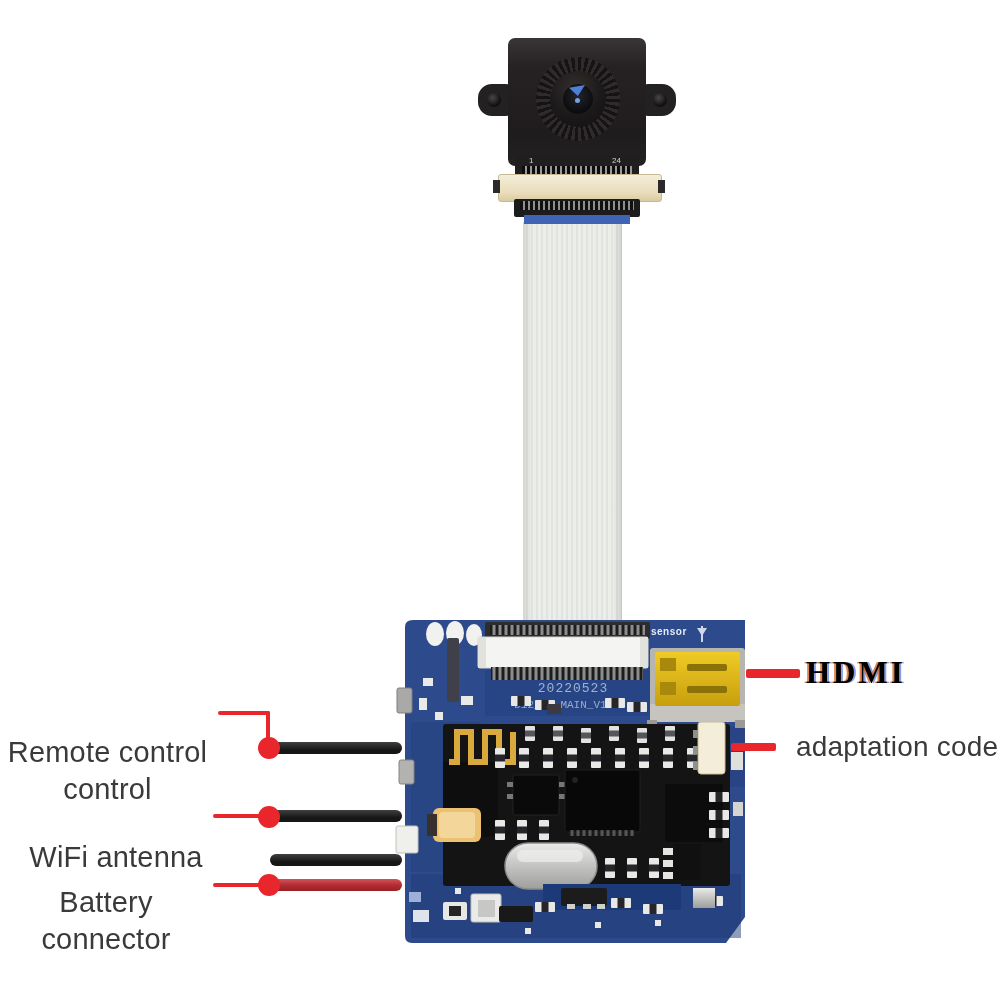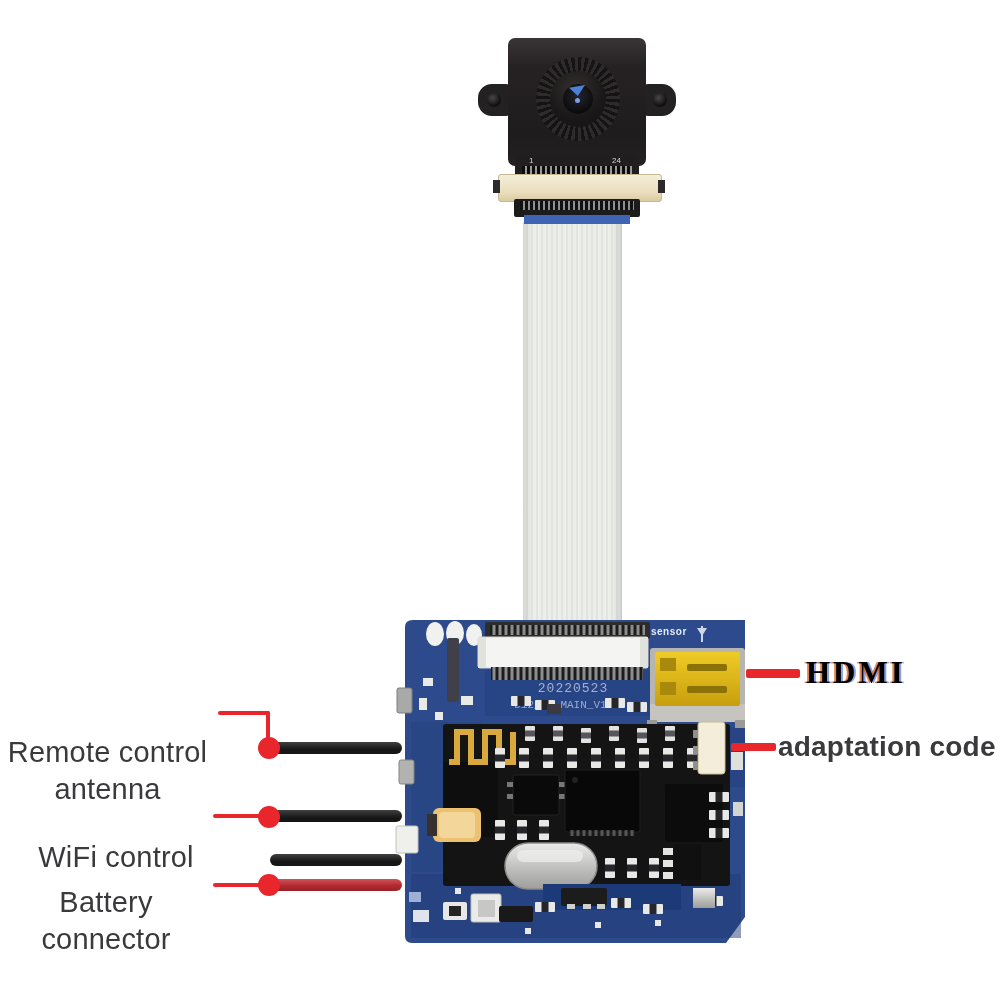--- a/index.html
+++ b/index.html
@@ -283,20 +283,20 @@
   <div class="abs rdot" style="left:258px;top:737px;"></div>
   <div class="abs rline" style="left:213px;top:814px;width:55px;height:4px;"></div>
   <div class="abs rdot" style="left:258px;top:806px;"></div>
   <div class="abs rline" style="left:213px;top:883px;width:55px;height:4px;"></div>
   <div class="abs rdot" style="left:258px;top:874px;"></div>
   <div class="abs rline" style="left:746px;top:669px;width:54px;height:9px;"></div>
   <div class="abs rline" style="left:731px;top:743px;width:45px;height:8px;"></div>
 
   <div class="abs lbl lbl-block" style="left:5px;top:694px;width:205px;">
     <span style="display:block;">Remote control</span>
-    <span style="display:block;">antenna</span>
+    <span style="display:block;">control</span>
   </div>
-  <div class="abs lbl lbl-block" style="left:10px;top:799px;width:212px;">WiFi control</div>
+  <div class="abs lbl lbl-block" style="left:10px;top:799px;width:212px;">WiFi antenna</div>
   <div class="abs lbl lbl-block" style="left:0px;top:844px;width:212px;">Battery connector</div>
   <div class="abs lbl-hdmi abs" style="left:806px;top:655px;">HDMI</div>
-  <div class="abs lbl lbl-adapt" style="left:778px;top:731px;font-weight:bold;">adaptation code</div>
+  <div class="abs lbl lbl-adapt" style="left:796px;top:731px;">adaptation code</div>
 
 </div>
 
 </body></html>

